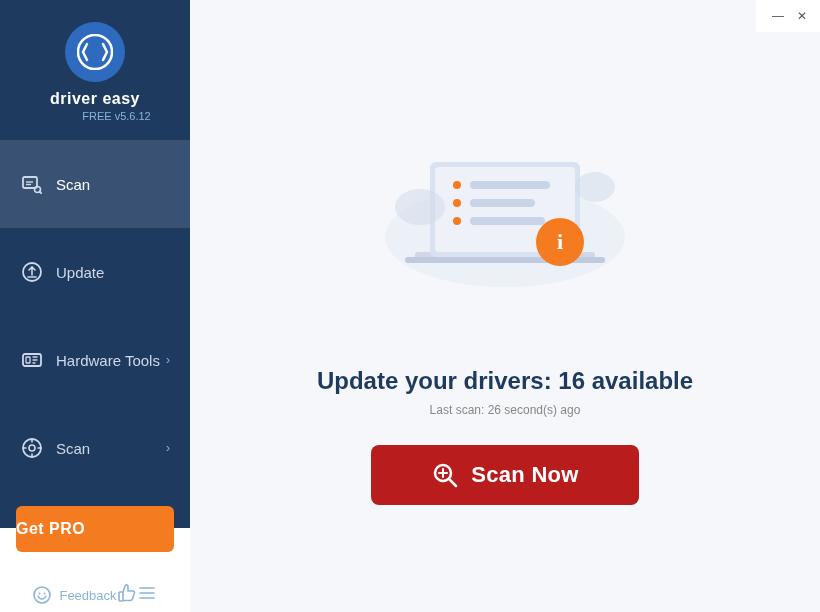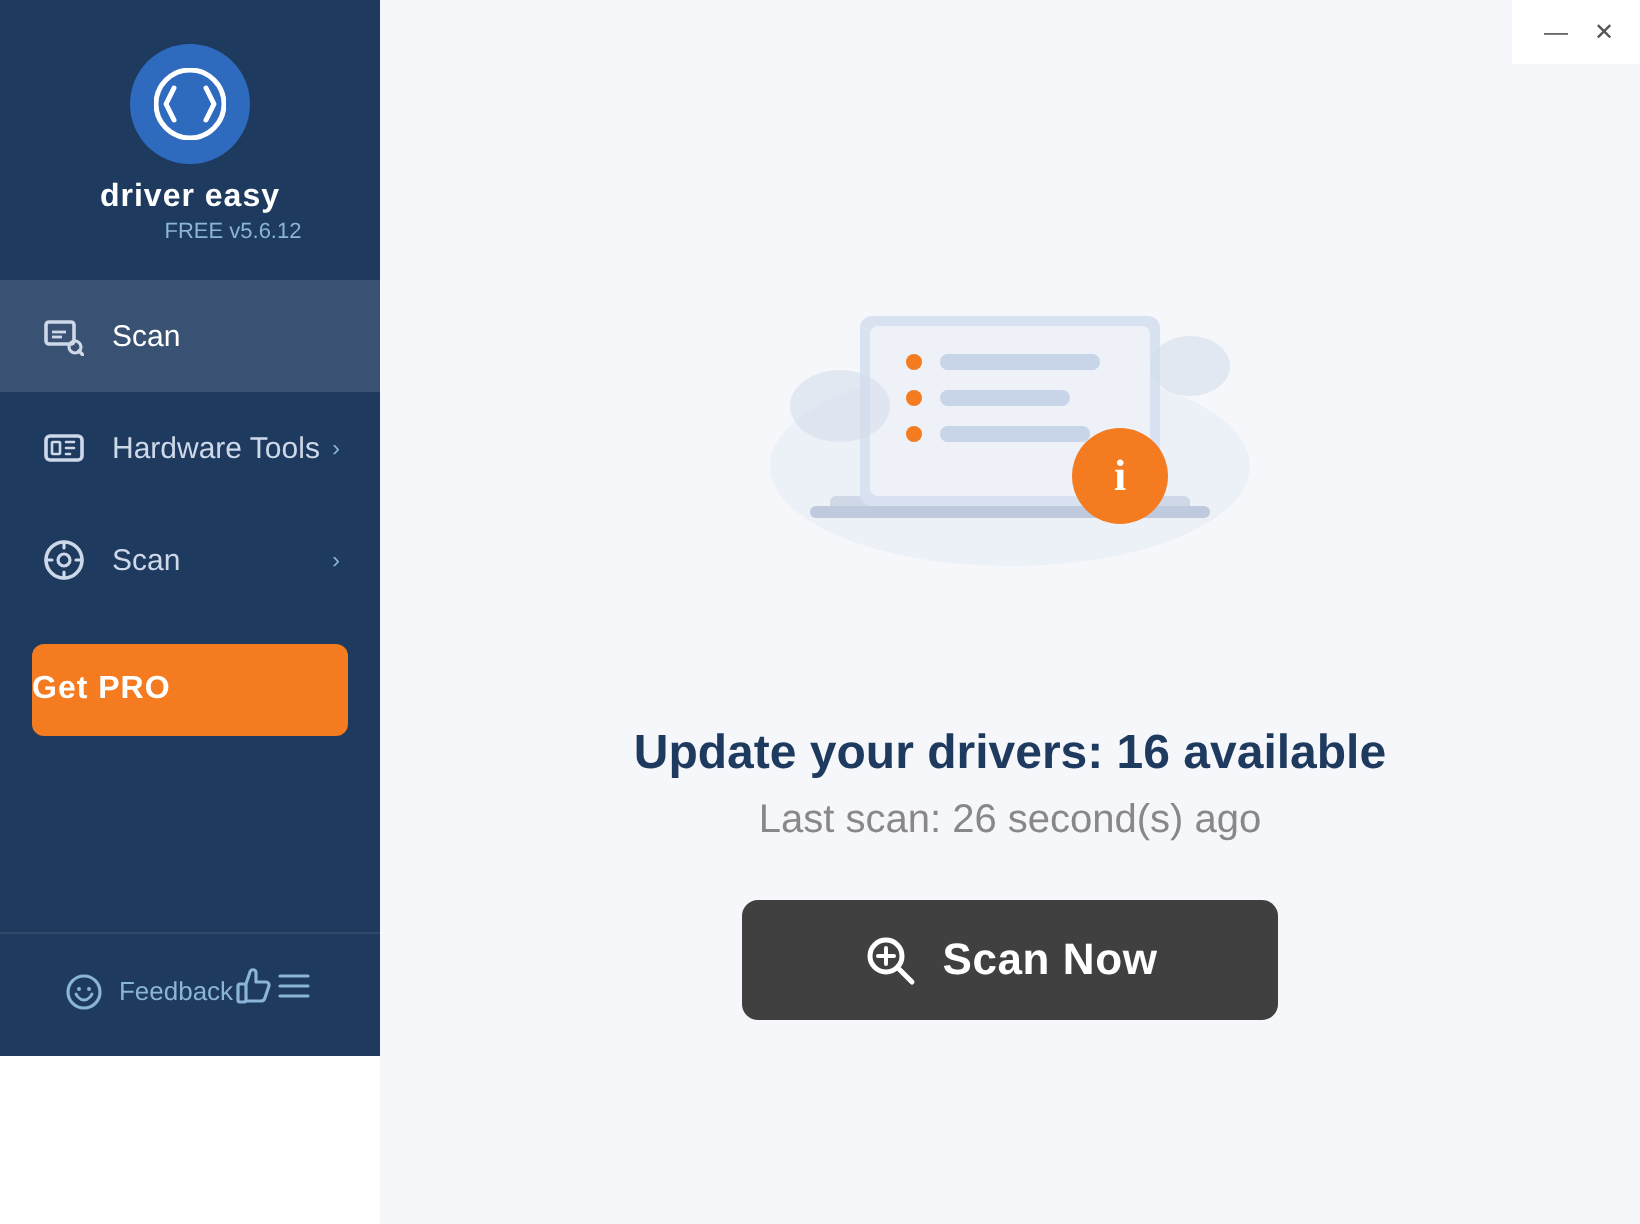--- a/index.html
+++ b/index.html
@@ -99,21 +99,21 @@
     .app-version {
       color: #8ab4d8;
       font-size: 11px;
       margin-top: 2px;
       padding-left: 43px;
     }
 
     .nav-item {
       display: flex;
       align-items: center;
-      padding: 16px 20px;
+      padding: 32px 20px;
       color: #cdd8e8;
       cursor: pointer;
       font-size: 15px;
       position: relative;
       transition: background 0.15s;
     }
 
     .nav-item.active {
       background: rgba(255,255,255,0.12);
       color: #fff;
@@ -198,28 +198,28 @@
     .update-title {
       font-size: 24px;
       font-weight: 700;
       color: #1e3a5f;
       text-align: left;
       margin-bottom: 8px;
       margin-top: 36px;
     }
 
     .last-scan {
-      font-size: 20px;
+      font-size: 12px;
       color: #888;
       text-align: left;
       margin-bottom: 28px;
     }
 
     .scan-now-btn {
-      background: #404040;
+      background: #b91c1c;
       color: #fff;
       border: none;
       border-radius: 8px;
       padding: 16px 60px;
       font-size: 22px;
       font-weight: 700;
       cursor: pointer;
       display: flex;
       align-items: center;
       gap: 12px;
@@ -270,20 +270,31 @@
             <rect x="1" y="3" width="14" height="11" rx="1.5" stroke="#cdd8e8" stroke-width="1.8" fill="none"></rect>
             <circle cx="15.5" cy="15.5" r="3" stroke="#cdd8e8" stroke-width="1.6" fill="none"></circle>
             <line x1="17.5" y1="17.5" x2="19.5" y2="19.5" stroke="#cdd8e8" stroke-width="1.8" stroke-linecap="round"></line>
             <line x1="4" y1="8" x2="11" y2="8" stroke="#cdd8e8" stroke-width="1.4"></line>
             <line x1="4" y1="10.5" x2="9" y2="10.5" stroke="#cdd8e8" stroke-width="1.4"></line>
           </svg>
         </div>
         <span class="nav-label">Scan</span>
       </div>
 
+      <div class="nav-item">
+        <div class="nav-icon">
+          <svg width="22" height="22" viewBox="0 0 22 22" fill="none" xmlns="http://www.w3.org/2000/svg">
+            <circle cx="11" cy="11" r="9" stroke="#cdd8e8" stroke-width="1.8" fill="none"></circle>
+            <path d="M8 9 L11 6 L14 9" stroke="#cdd8e8" stroke-width="1.6" stroke-linecap="round" stroke-linejoin="round" fill="none"></path>
+            <line x1="11" y1="6" x2="11" y2="14" stroke="#cdd8e8" stroke-width="1.6" stroke-linecap="round"></line>
+            <line x1="7" y1="16" x2="15" y2="16" stroke="#cdd8e8" stroke-width="1.6" stroke-linecap="round"></line>
+          </svg>
+        </div>
+        <span class="nav-label">Update</span>
+      </div>
 
       <div class="nav-item">
         <div class="nav-icon">
           <svg width="22" height="22" viewBox="0 0 22 22" fill="none" xmlns="http://www.w3.org/2000/svg">
             <rect x="2" y="5" width="18" height="12" rx="2" stroke="#cdd8e8" stroke-width="1.8" fill="none"></rect>
             <rect x="5" y="8" width="4" height="6" rx="0.5" stroke="#cdd8e8" stroke-width="1.3" fill="none"></rect>
             <line x1="12" y1="8" x2="16" y2="8" stroke="#cdd8e8" stroke-width="1.3" stroke-linecap="round"></line>
             <line x1="12" y1="11" x2="16" y2="11" stroke="#cdd8e8" stroke-width="1.3" stroke-linecap="round"></line>
             <line x1="12" y1="14" x2="14" y2="14" stroke="#cdd8e8" stroke-width="1.3" stroke-linecap="round"></line>
           </svg>

